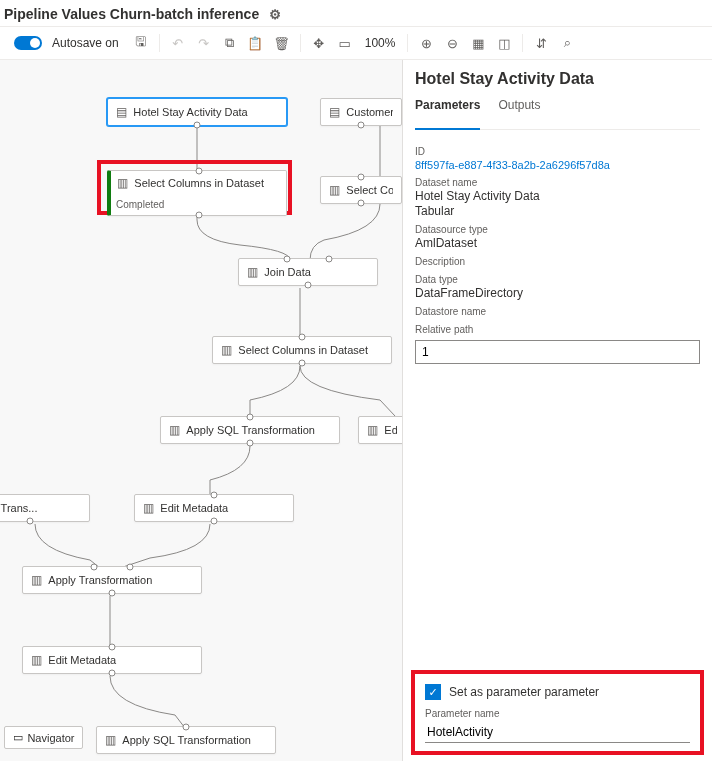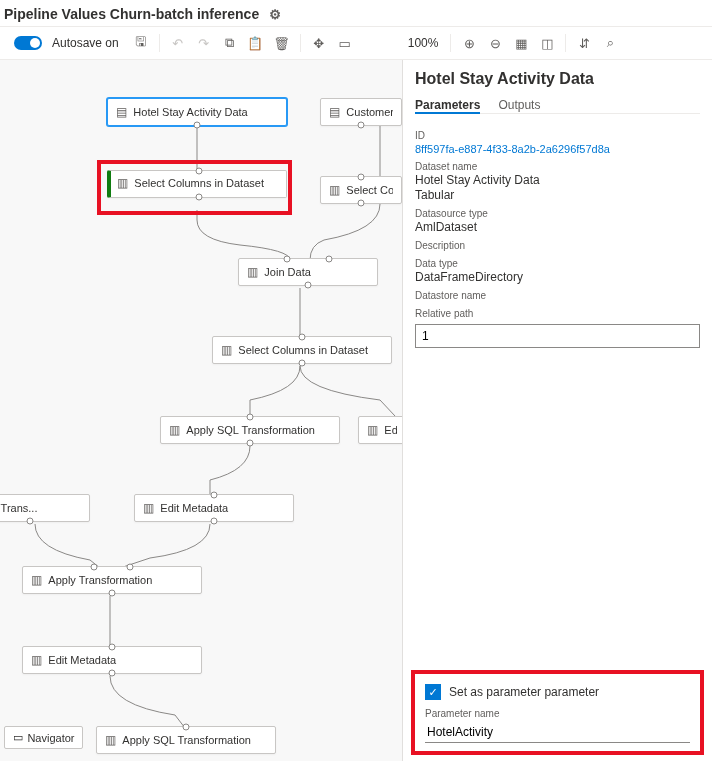--- a/index.html
+++ b/index.html
@@ -38,21 +38,21 @@
     content:""; position:absolute; right:2px; top:2px;
     width:10px; height:10px; border-radius:50%; background:#fff;
   }
   .toolbar span.label { font-size: 12px; color: #323130; margin-right: 4px; }
   .tb-icon {
     width: 16px; height: 16px; display:flex; align-items:center; justify-content:center;
     color:#605e5c; cursor:pointer; font-size:13px;
   }
   .tb-icon.disabled { color:#c8c6c4; cursor:default; }
   .tb-sep { width:1px; height:18px; background:#edebe9; }
-  .zoom { font-size:12px; color:#323130; padding: 0 2px; margin-left: 43px; }
+  .zoom { font-size:12px; color:#323130; padding: 0 2px; }
   .canvas-wrap {
     position: absolute;
     top: 60px; left:0; right:0; bottom:0;
     background: #f8f8f8;
     overflow:hidden;
   }
   svg.edges { position:absolute; top:0; left:0; width:100%; height:100%; pointer-events:none; }
   .node {
     position:absolute;
     width: 180px;
@@ -101,21 +101,21 @@
   }
   
   .side-panel {
     position:absolute; top:60px; right:0; bottom:0; width:310px;
     background:#fff; border-left:1px solid #e1dfdd;
     padding: 10px 12px 0 12px;
     display:flex; flex-direction:column;
   }
   .side-title { font-size:16px; font-weight:600; margin-bottom:10px; }
   .tabs { display:flex; gap:18px; border-bottom:1px solid #edebe9; margin-bottom:10px; }
-  .tab { font-size:12px; padding-bottom:0; cursor:pointer; color:#605e5c; }
+  .tab { font-size:12px; padding-bottom:16px; cursor:pointer; color:#605e5c; }
   .tab.active { color:#323130; border-bottom:2px solid #0078d4; font-weight:600; margin-bottom:-1px; }
   .field-label { font-size:10px; color:#605e5c; margin-top:6px; }
   .field-value { font-size:12px; color:#323130; margin-top:1px; }
   .field-link { font-size:11px; color:#0078d4; margin-top:2px; cursor:pointer; word-break:break-all; }
   .version-input {
     margin-top:4px; border:1px solid #8a8886; padding:4px 6px; font-size:12px;
     width:100%; background:#fff;
   }
   .panel-spacer { flex:1 1 auto; }
   .pipeparam-box {
@@ -194,20 +194,21 @@
     <span class="nlabel">Customer Dat</span>
     <div class="port" style="left:50%; top:100%;"></div>
   </div>
 
   <div class="highlight-box" style="left:97px; top:100px; width:195px; height:55px;"></div>
   <div class="node completed" style="left:107px; top:110px;">
     <div class="row1">
       <span class="nicon">▥</span>
       <span class="nlabel">Select Columns in Dataset</span>
     </div>
+    <div class="status">Completed</div>
     <div class="port" style="left:50%; top:0;"></div>
     <div class="port" style="left:50%; top:100%;"></div>
   </div>
 
   <div class="node" style="left:320px; top:116px; width:82px;">
     <span class="nicon">▥</span>
     <span class="nlabel">Select Colum</span>
     <div class="port" style="left:50%; top:0;"></div>
     <div class="port" style="left:50%; top:100%;"></div>
   </div>

